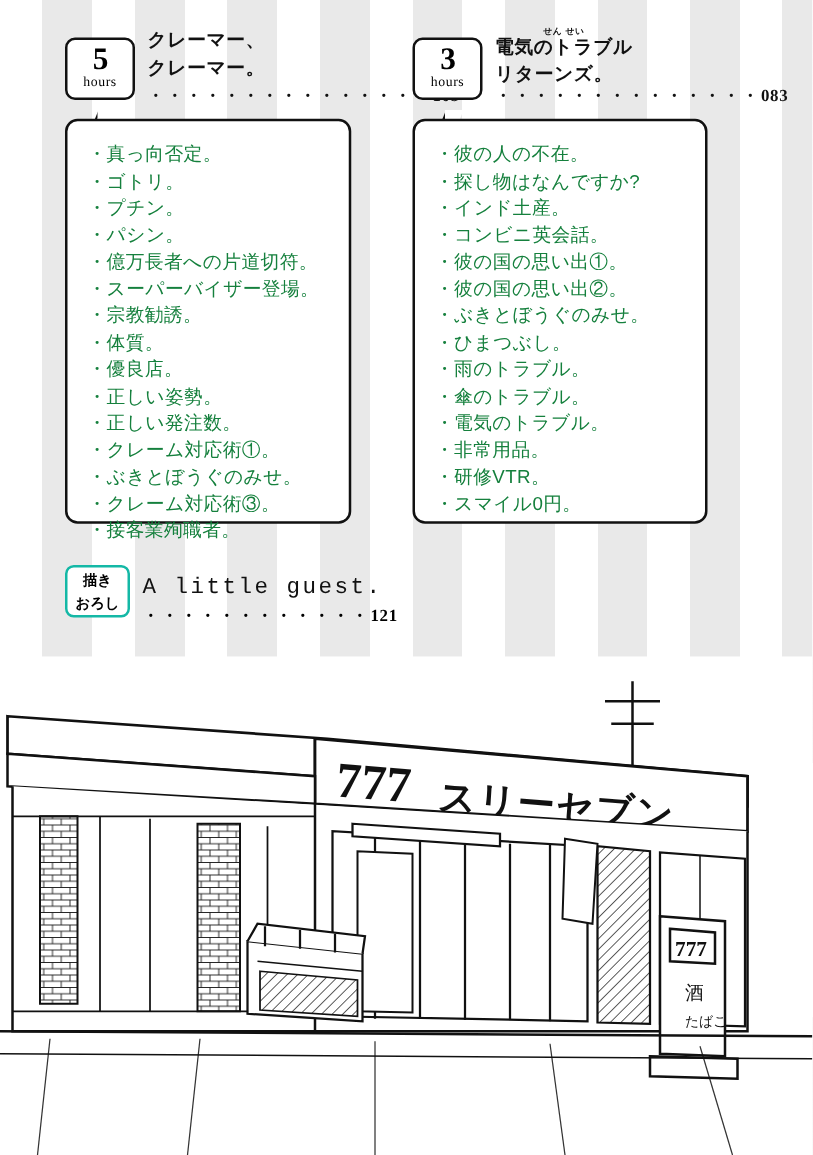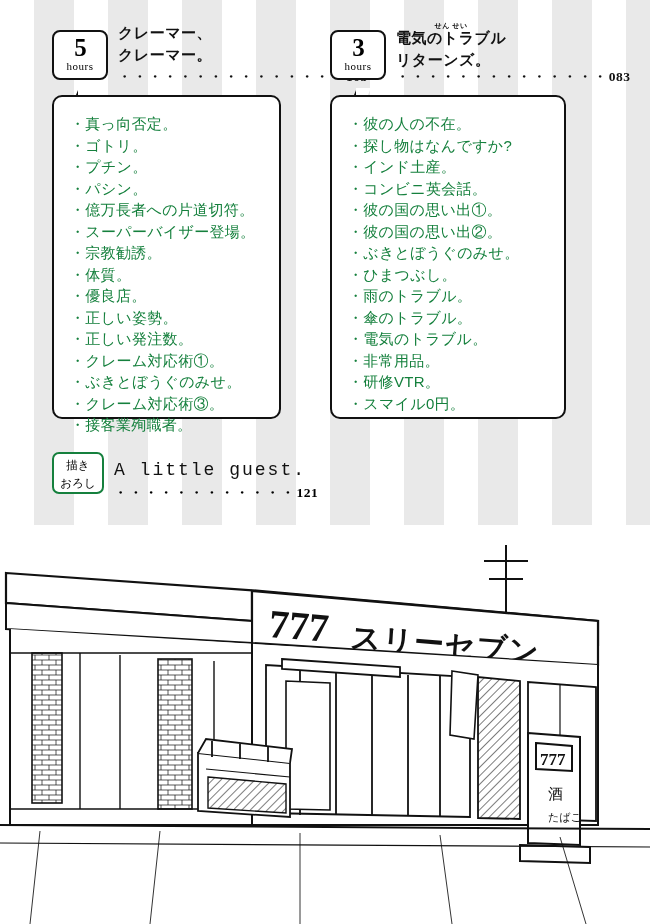--- a/index.html
+++ b/index.html
@@ -111,29 +111,29 @@
   .dots{
     letter-spacing:2.2px;
     font-size:13px;
   }
 
   
   .bonus{position:absolute;left:52px;top:452px;}
   .bonusbox{
     position:absolute;left:0;top:0;
     width:52px;height:42px;
-    border:2px solid #15803d;
+    border:2px solid #14b8a6;
     border-radius:7px;
     background:#fff;
     box-sizing:border-box;
     text-align:center;
     font-size:11.5px;
     line-height:18px;
     padding-top:2px;
-    font-weight:normal;
+    font-weight:bold;
   }
   .bonus-title{
     position:absolute;left:62px;top:8px;
     font-family:Liberation Mono, monospace;
     font-size:18px;
     letter-spacing:2px;
     color:#111;
     white-space:nowrap;
   }
   .bonus-page{

